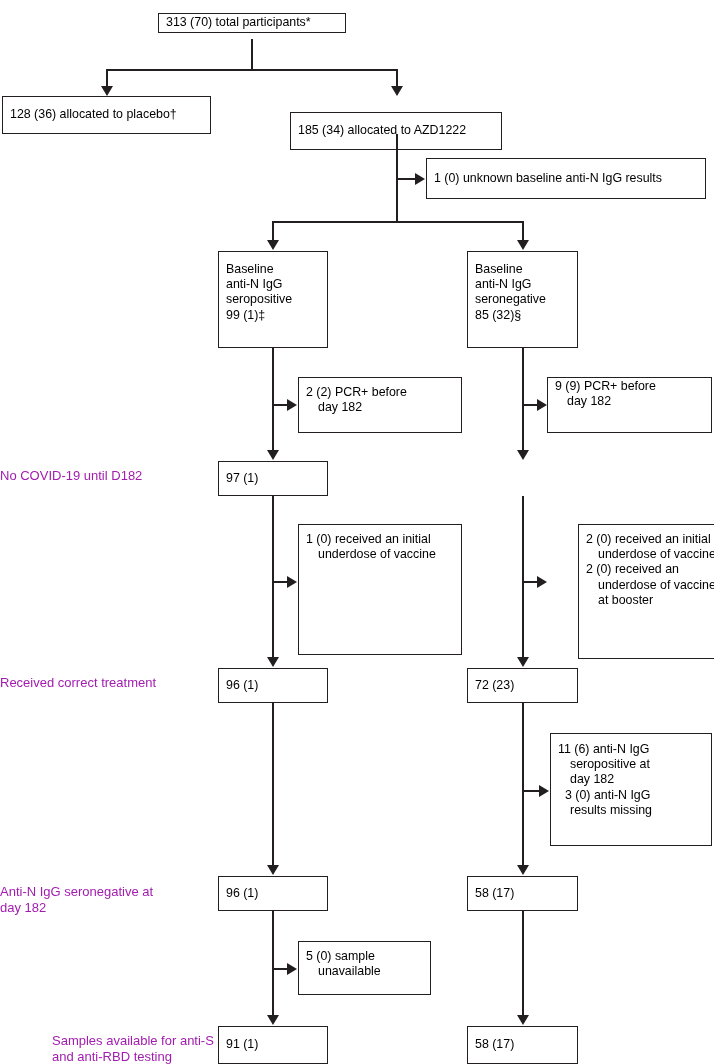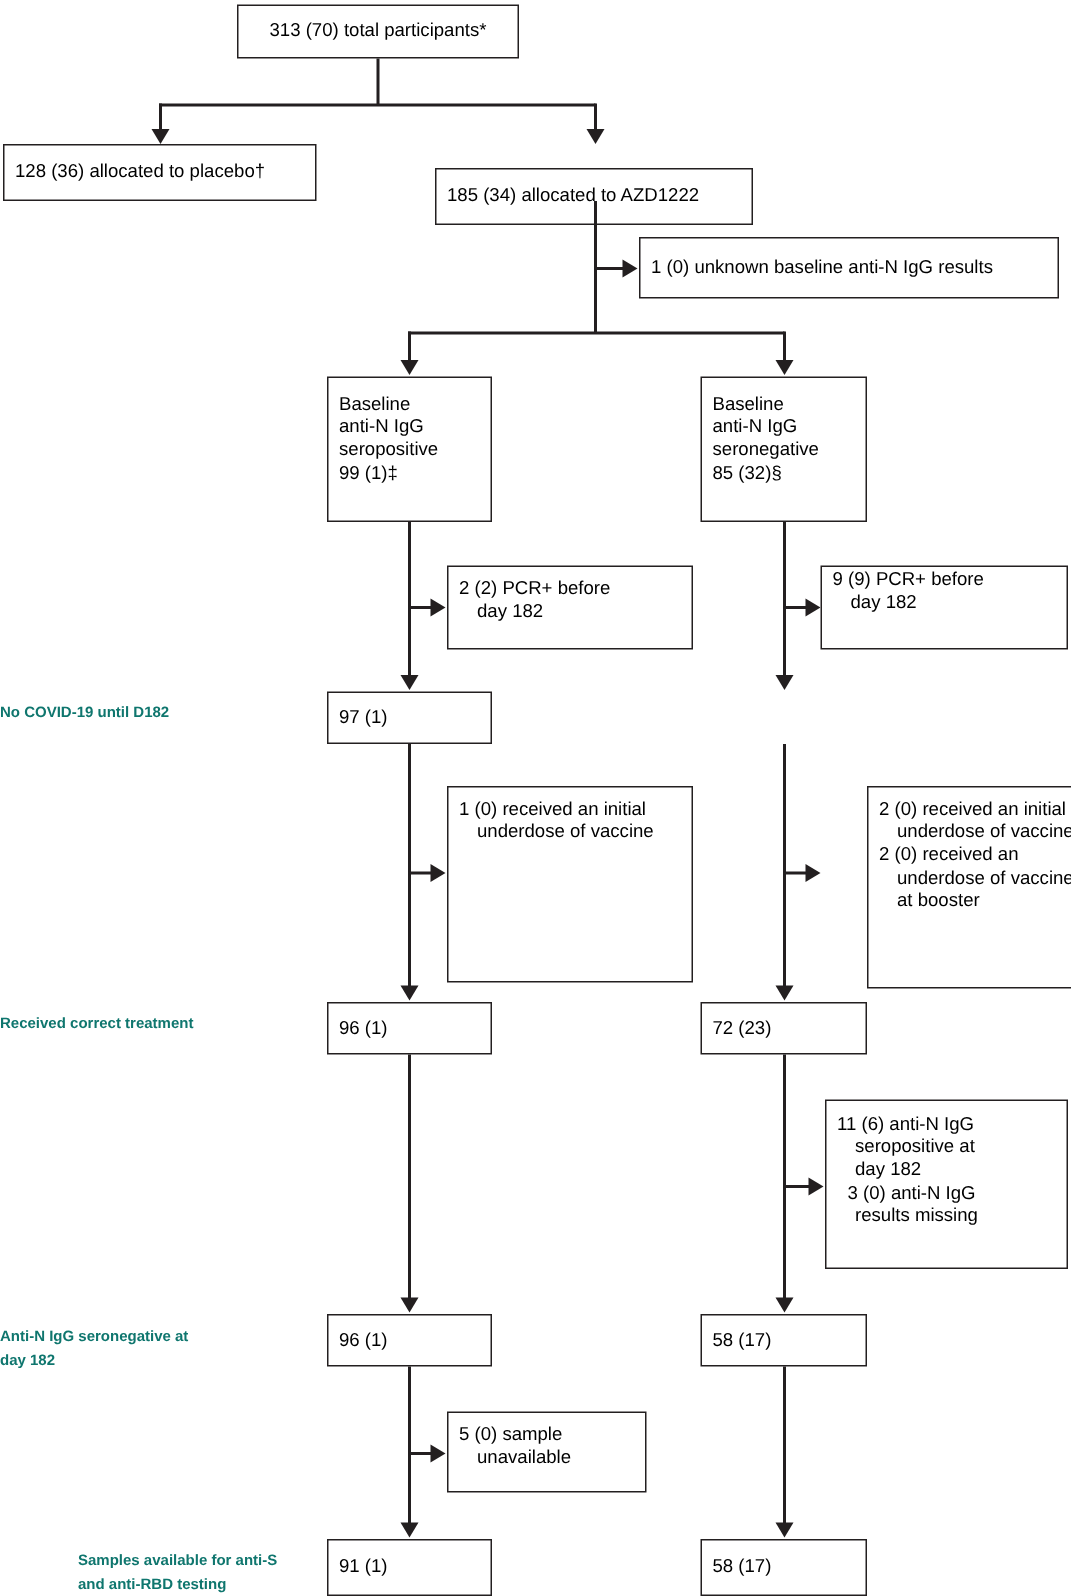--- a/index.html
+++ b/index.html
@@ -33,24 +33,24 @@
   .box.center-v {
     display: flex;
     align-items: center;
   }
   .box .line { display: block; white-space: nowrap; }
   .box .ind { display: block; padding-left: 12px; white-space: nowrap; }
 
   
   .stage-label {
     position: absolute;
-    font-size: 10px;
+    font-size: 13px;
     line-height: 15.6px;
-    font-weight: bold;
-    color: #0f766e;
+    font-weight: normal;
+    color: #a21caf;
     white-space: pre-line;
   }
 
   
   .vline {
     position: absolute;
     width: 1.6px;
     background: #231f20;
   }
   .hline {
@@ -75,21 +75,21 @@
     border-top: 6px solid transparent;
     border-bottom: 6px solid transparent;
     border-left: 10px solid #231f20;
   }
 </style>
 </head>
 <body>
 
 <div id="canvas">
 
-  <div class="box center-v" style="left:158px; top:3px; width:188px; height:36px;justify-content:center;">
+  <div class="box center-v" style="left:158px; top:13px; width:188px; height:20px;">
     <span class="line">313 (70) total participants*</span>
   </div>
 
   <div class="vline" style="left:251px; top:39px; height:31px;"></div>
   <div class="hline" style="left:106px; top:69px; width:291px;"></div>
   <div class="vline" style="left:106px; top:69px; height:18px;"></div>
   <div class="arrow-down" style="left:101px; top:86px;"></div>
   <div class="vline" style="left:396px; top:69px; height:18px;"></div>
   <div class="arrow-down" style="left:391px; top:86px;"></div>
 

